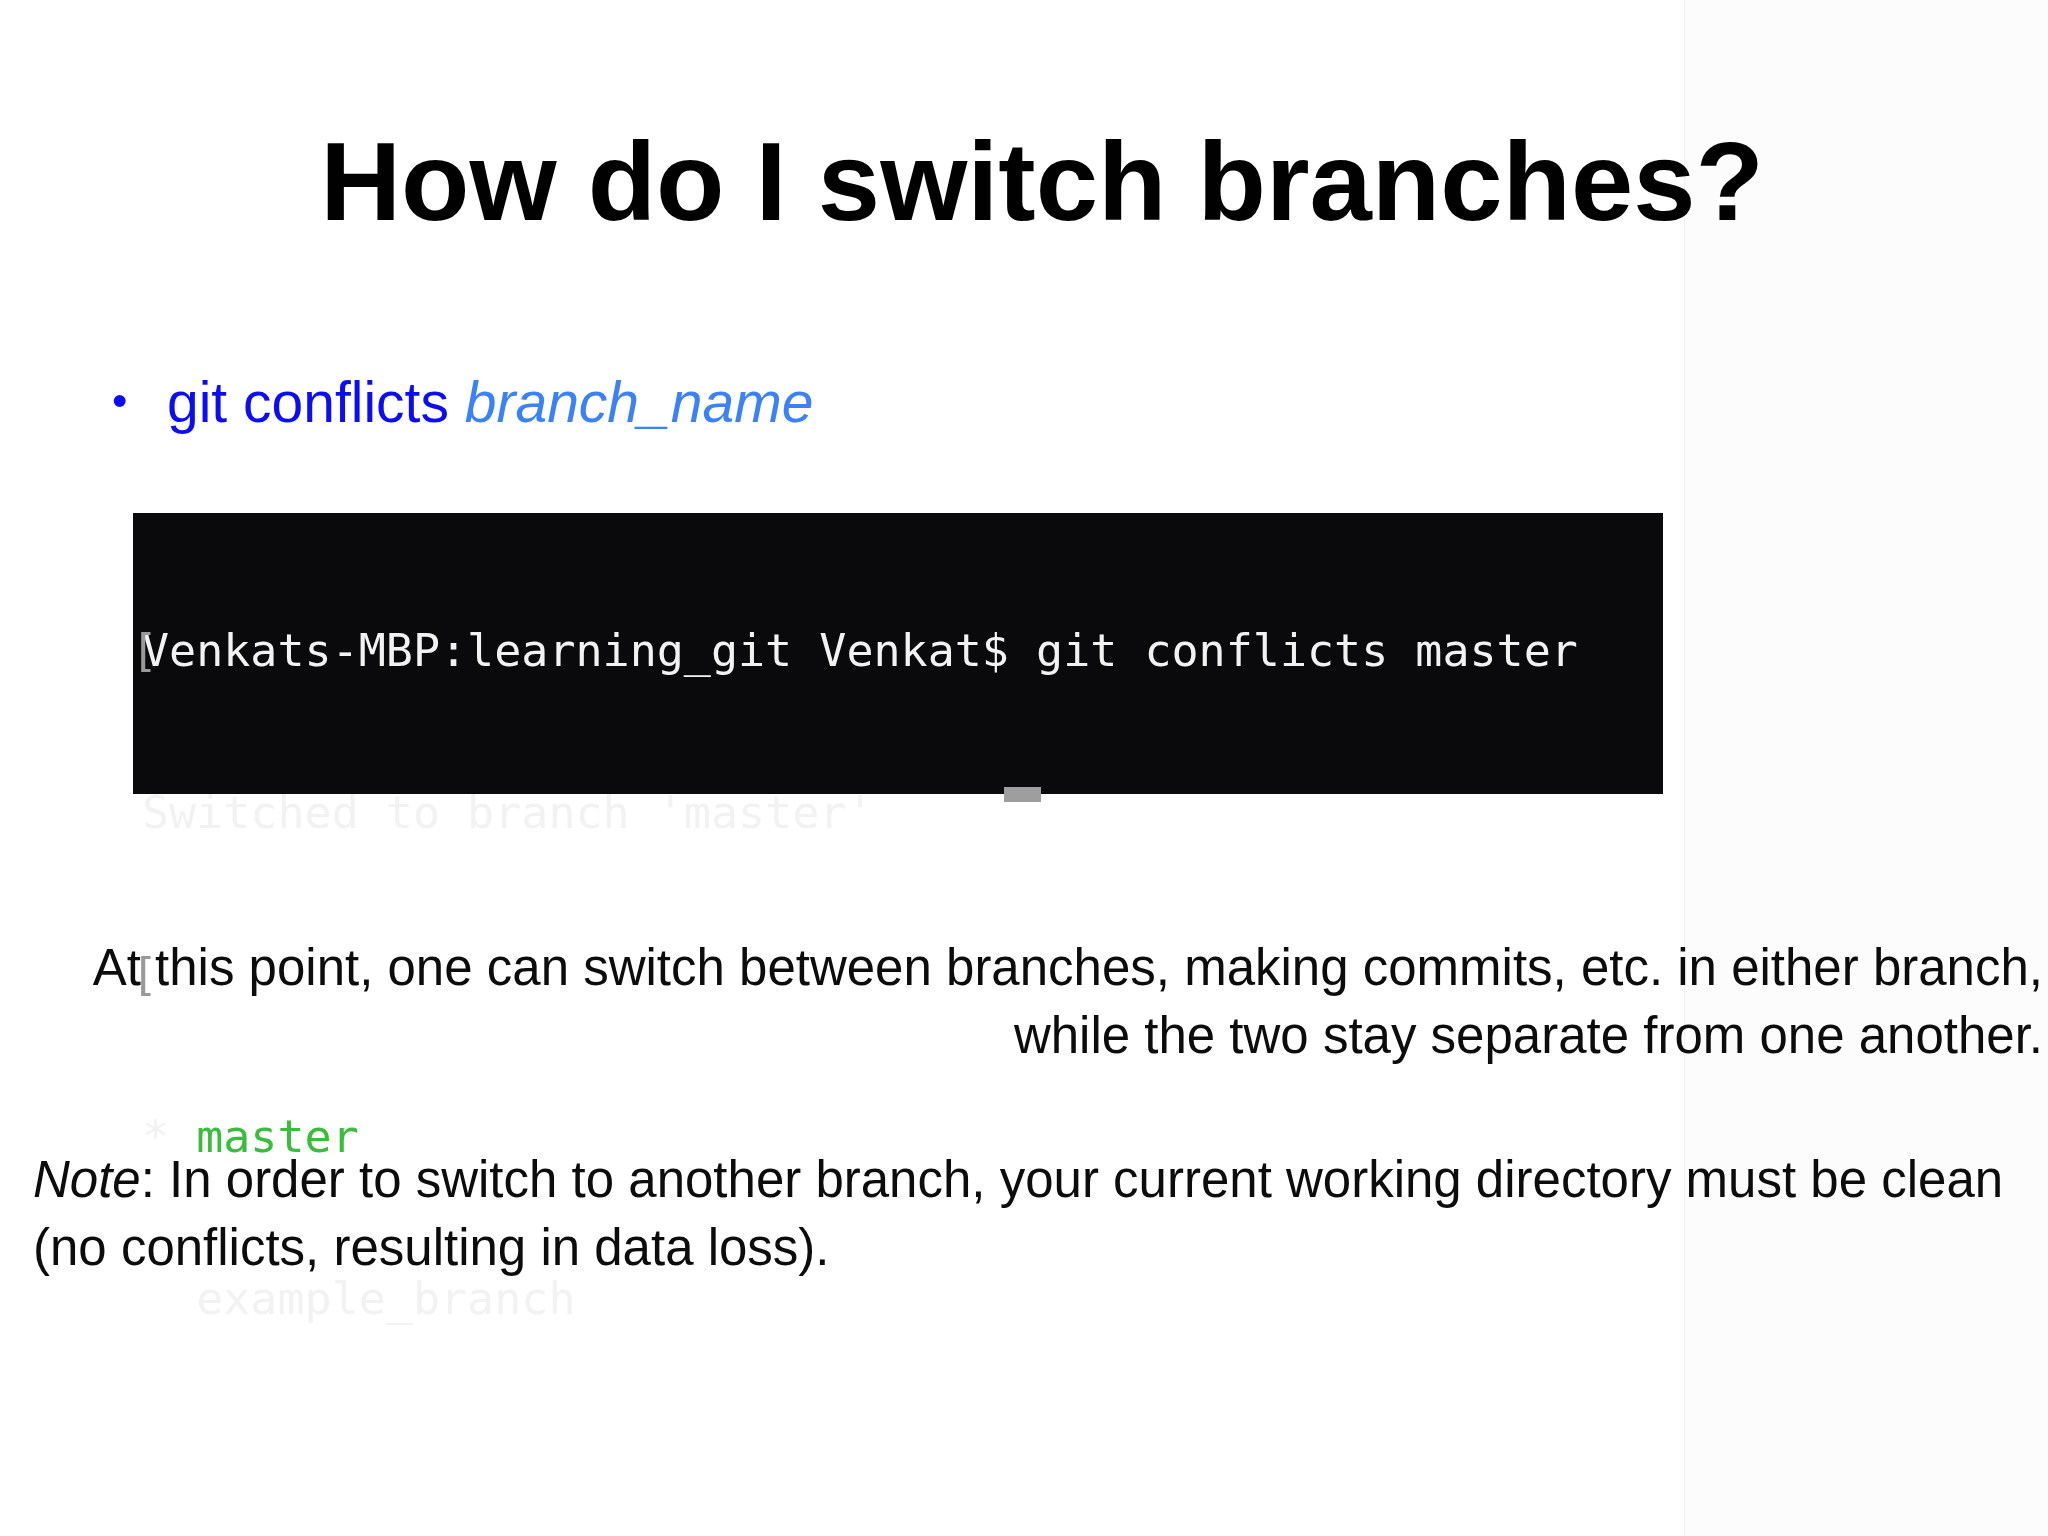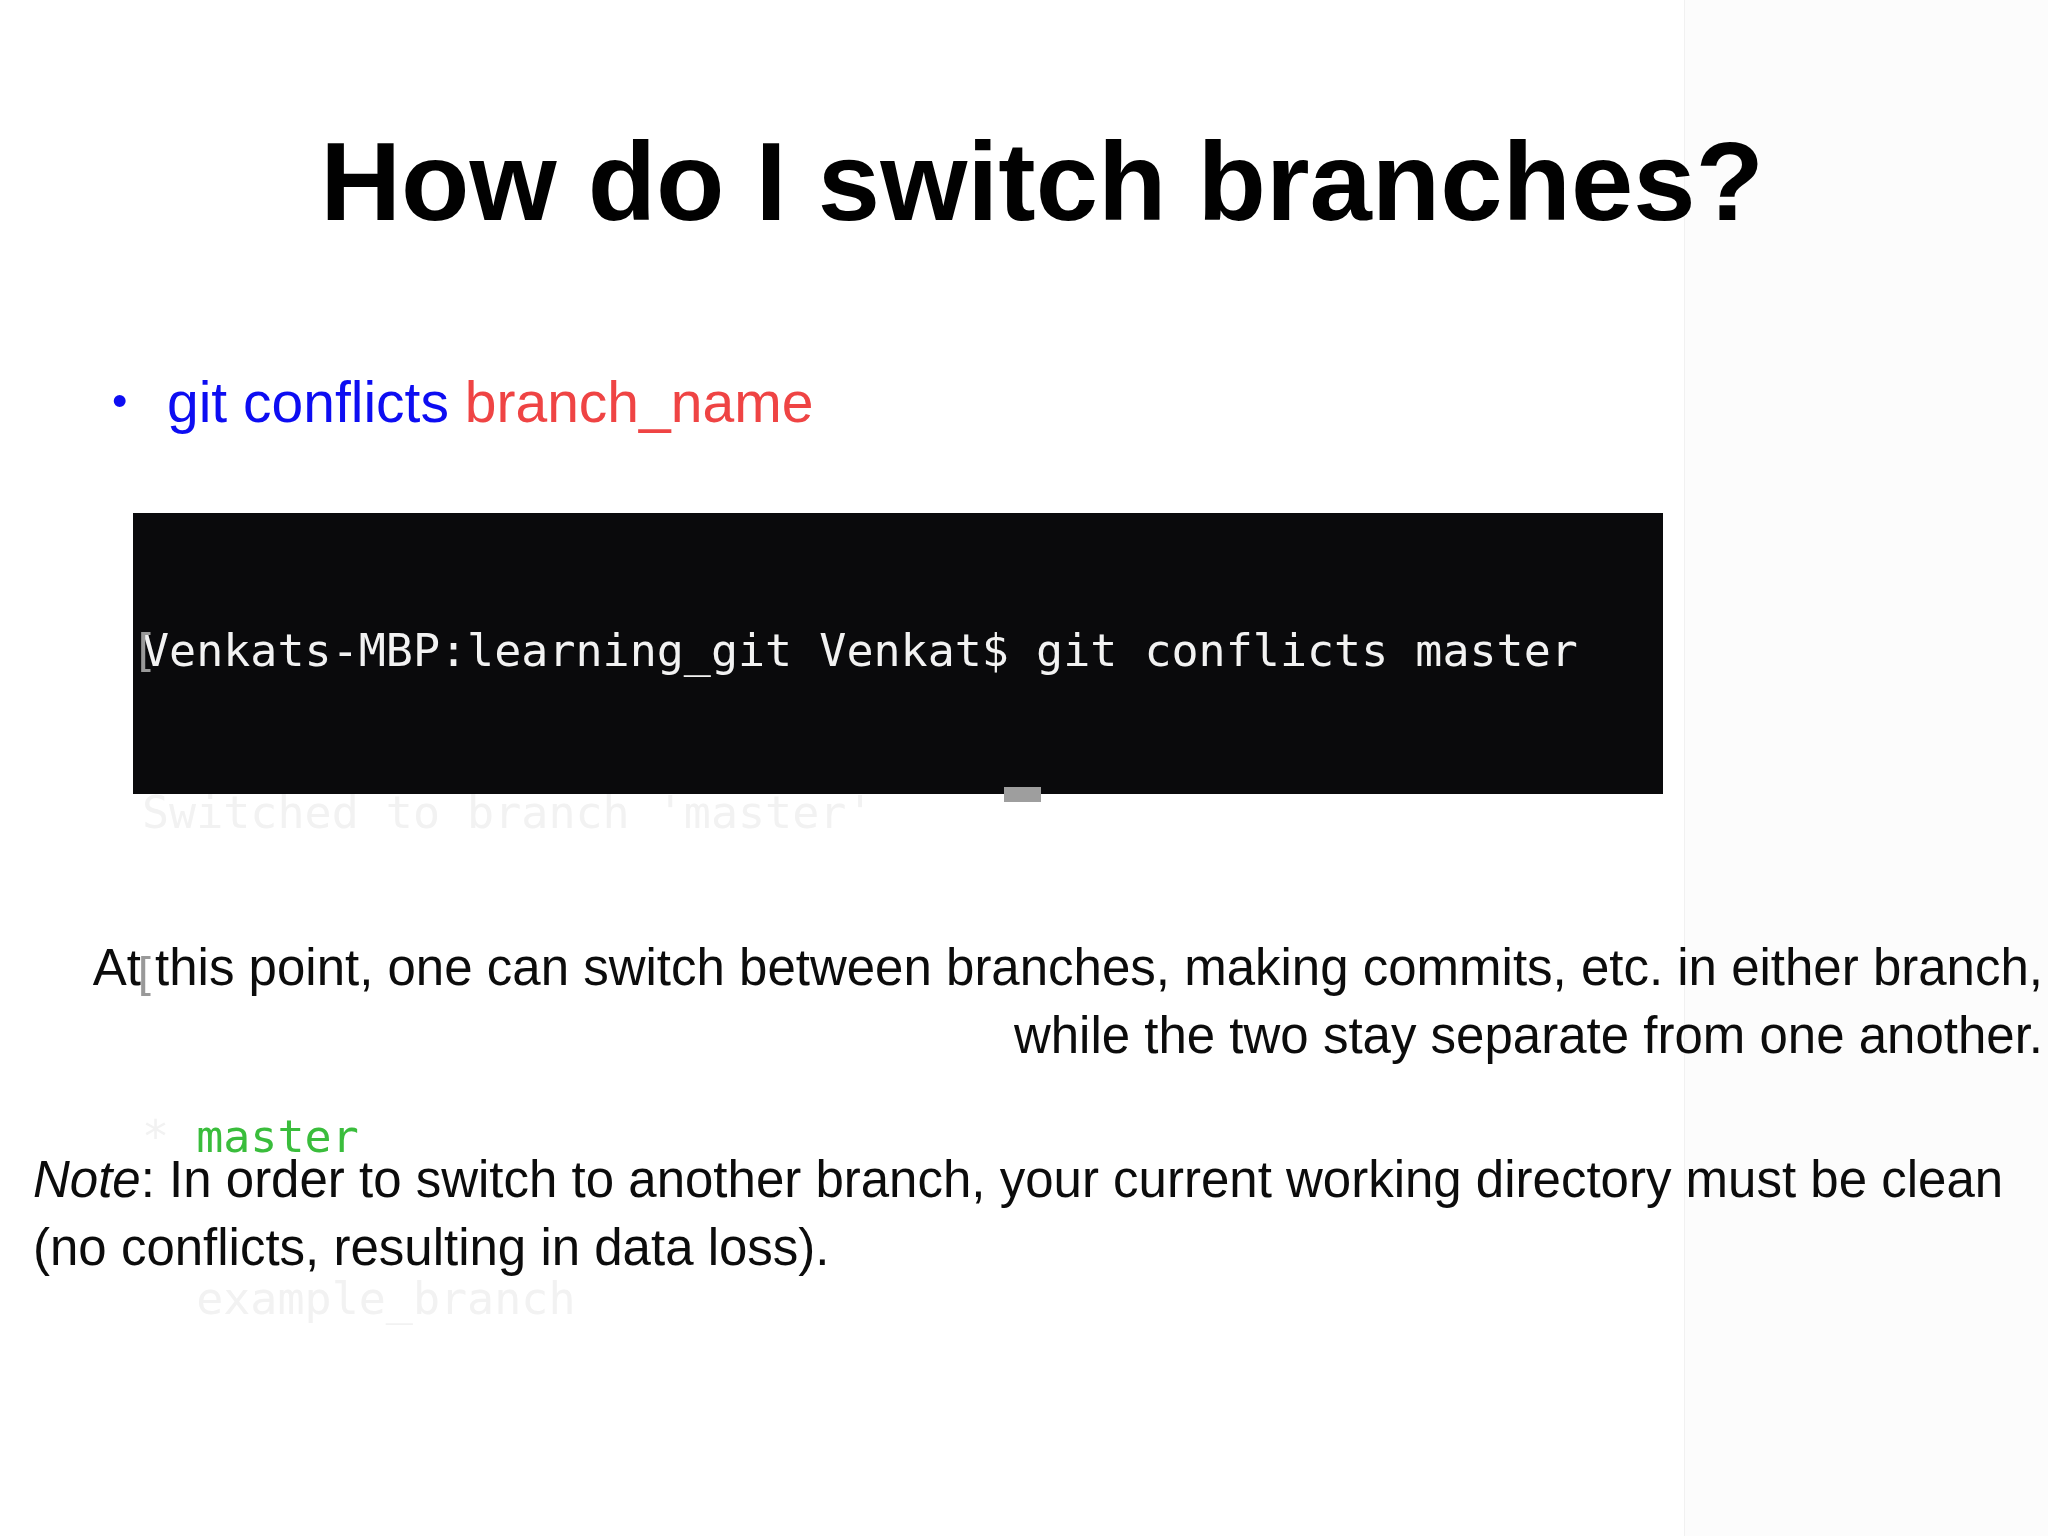--- a/index.html
+++ b/index.html
@@ -101,21 +101,21 @@
   .para-2 { top: 1146px; }
 </style>
 </head>
 <body>
 
 <div class="right-band"></div>
 
 <h1 class="slide-title">How do I switch branches?</h1>
 
 <div class="bullet-row">
-  <span class="bullet-dot" style="color:#0d0df2;">•</span><span style="color:#0d0df2;">git conflicts </span><span style="color:#ef4444;">branch_name</span>
+  <span class="bullet-dot" style="color:#0d0df2;">•</span><span style="color:#0d0df2;">git conflicts </span><span style="color:#3b82f6;font-style:italic;">branch_name</span>
 </div>
 
 <div class="terminal">
   <div class="term-line"><span class="prompt-bracket">[</span><span>Venkats-MBP:learning_git Venkat$ git conflicts master</span></div>
   <div class="term-line"><span>Switched to branch 'master'</span></div>
   <div class="term-line"><span class="prompt-bracket">[</span></div>
   <div class="term-line"><span>* </span><span style="color:#3abd3c;">master</span></div>
   <div class="term-line"><span>  example_branch</span></div>
 </div>
 

